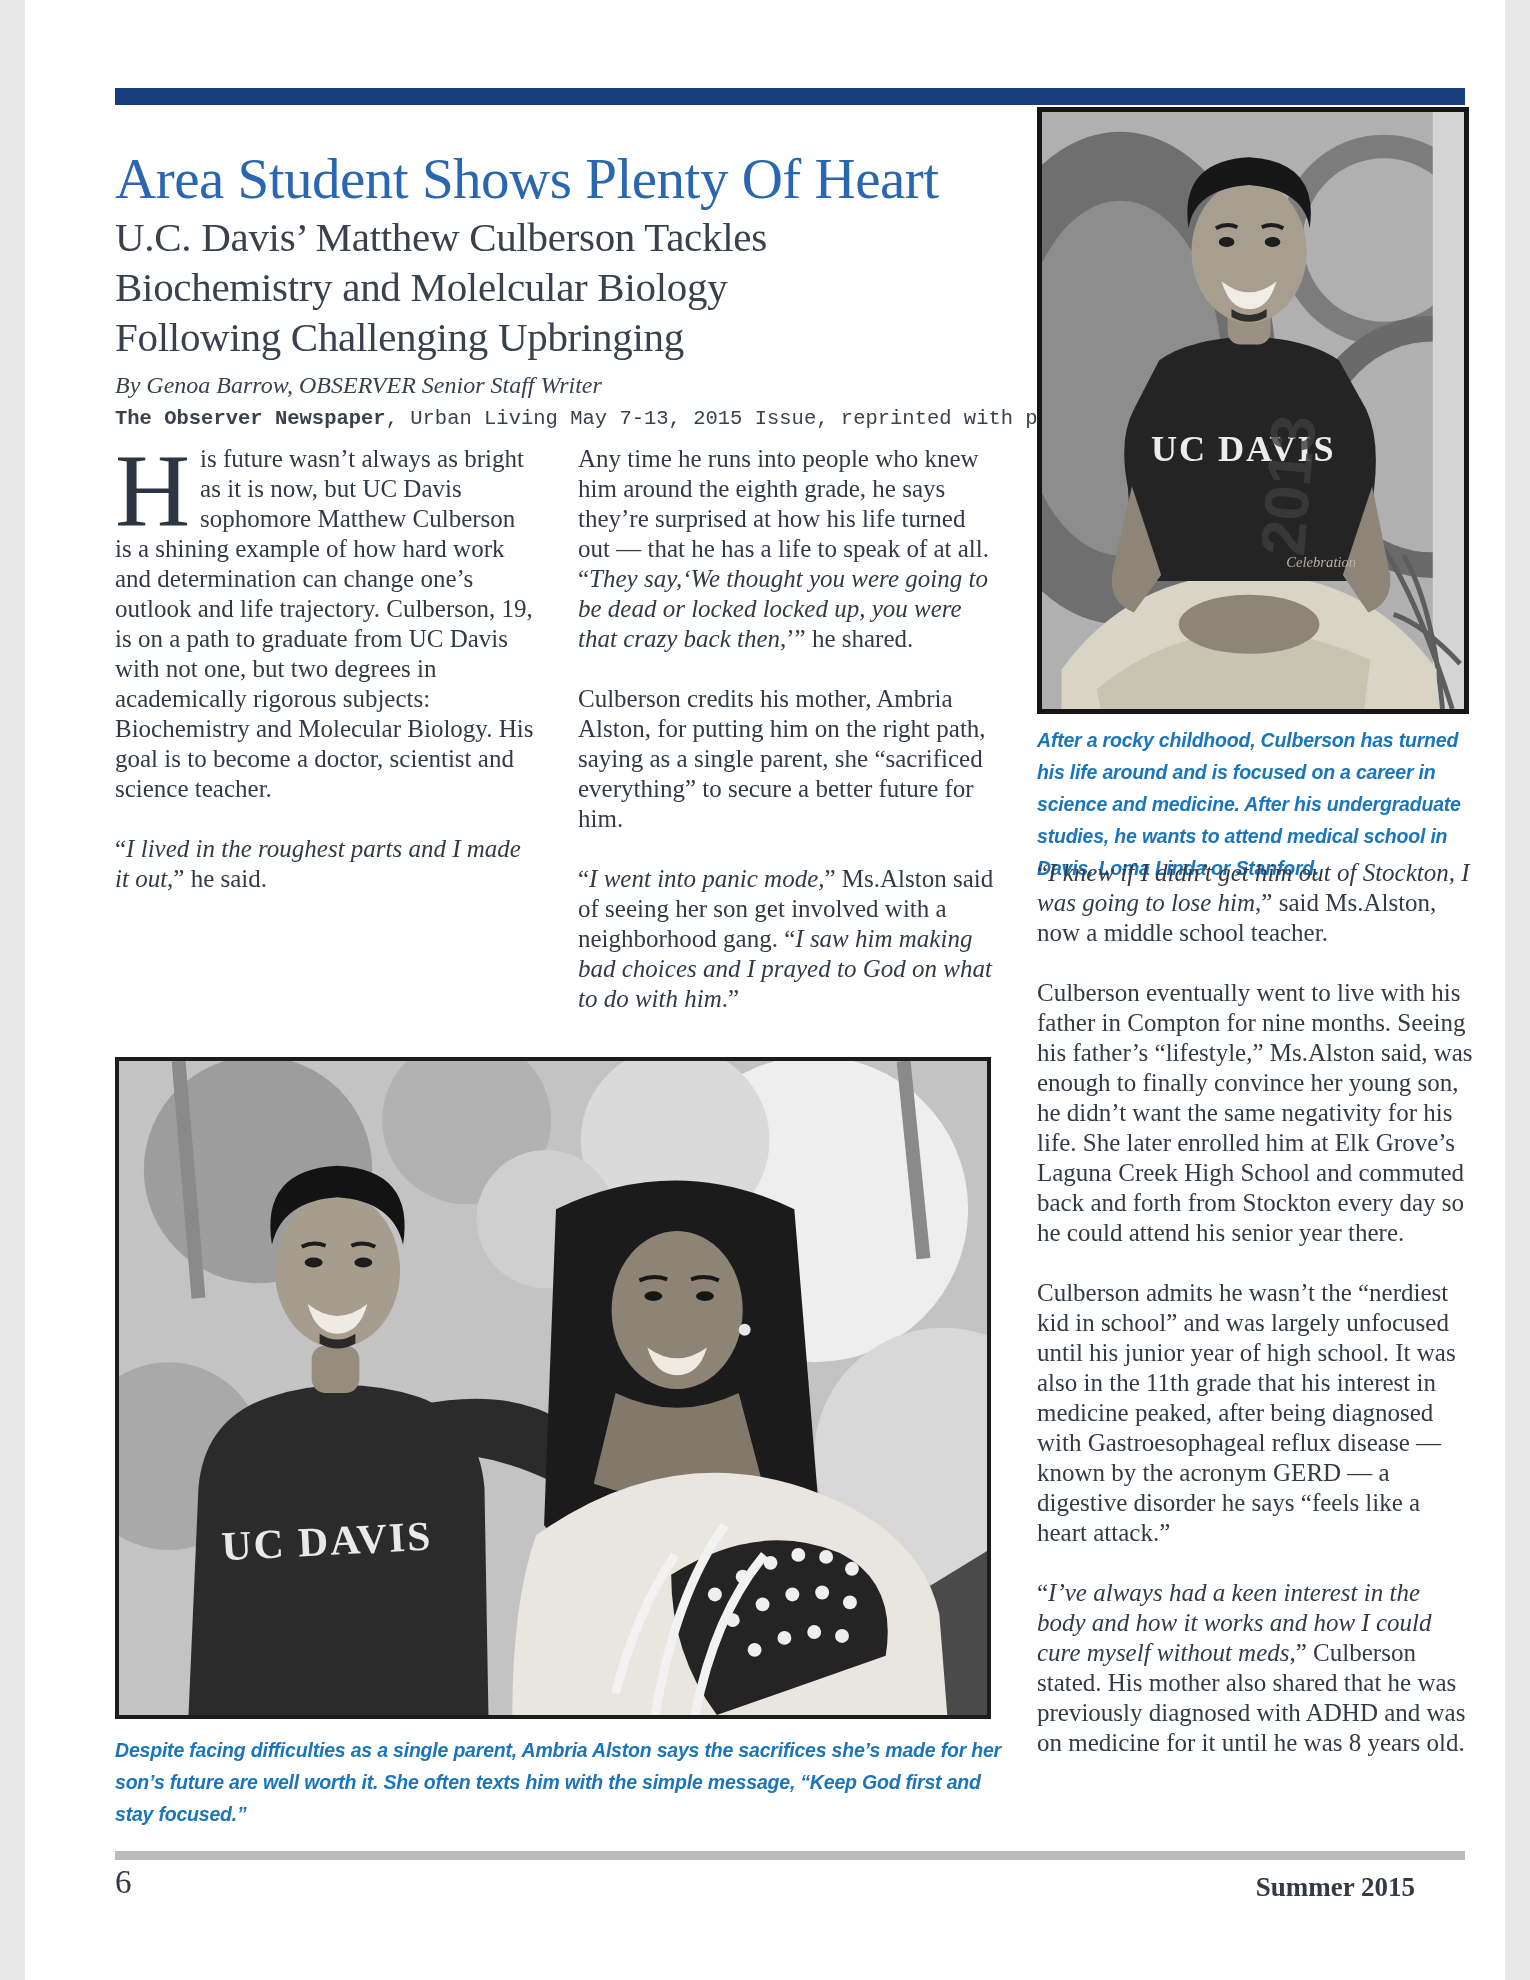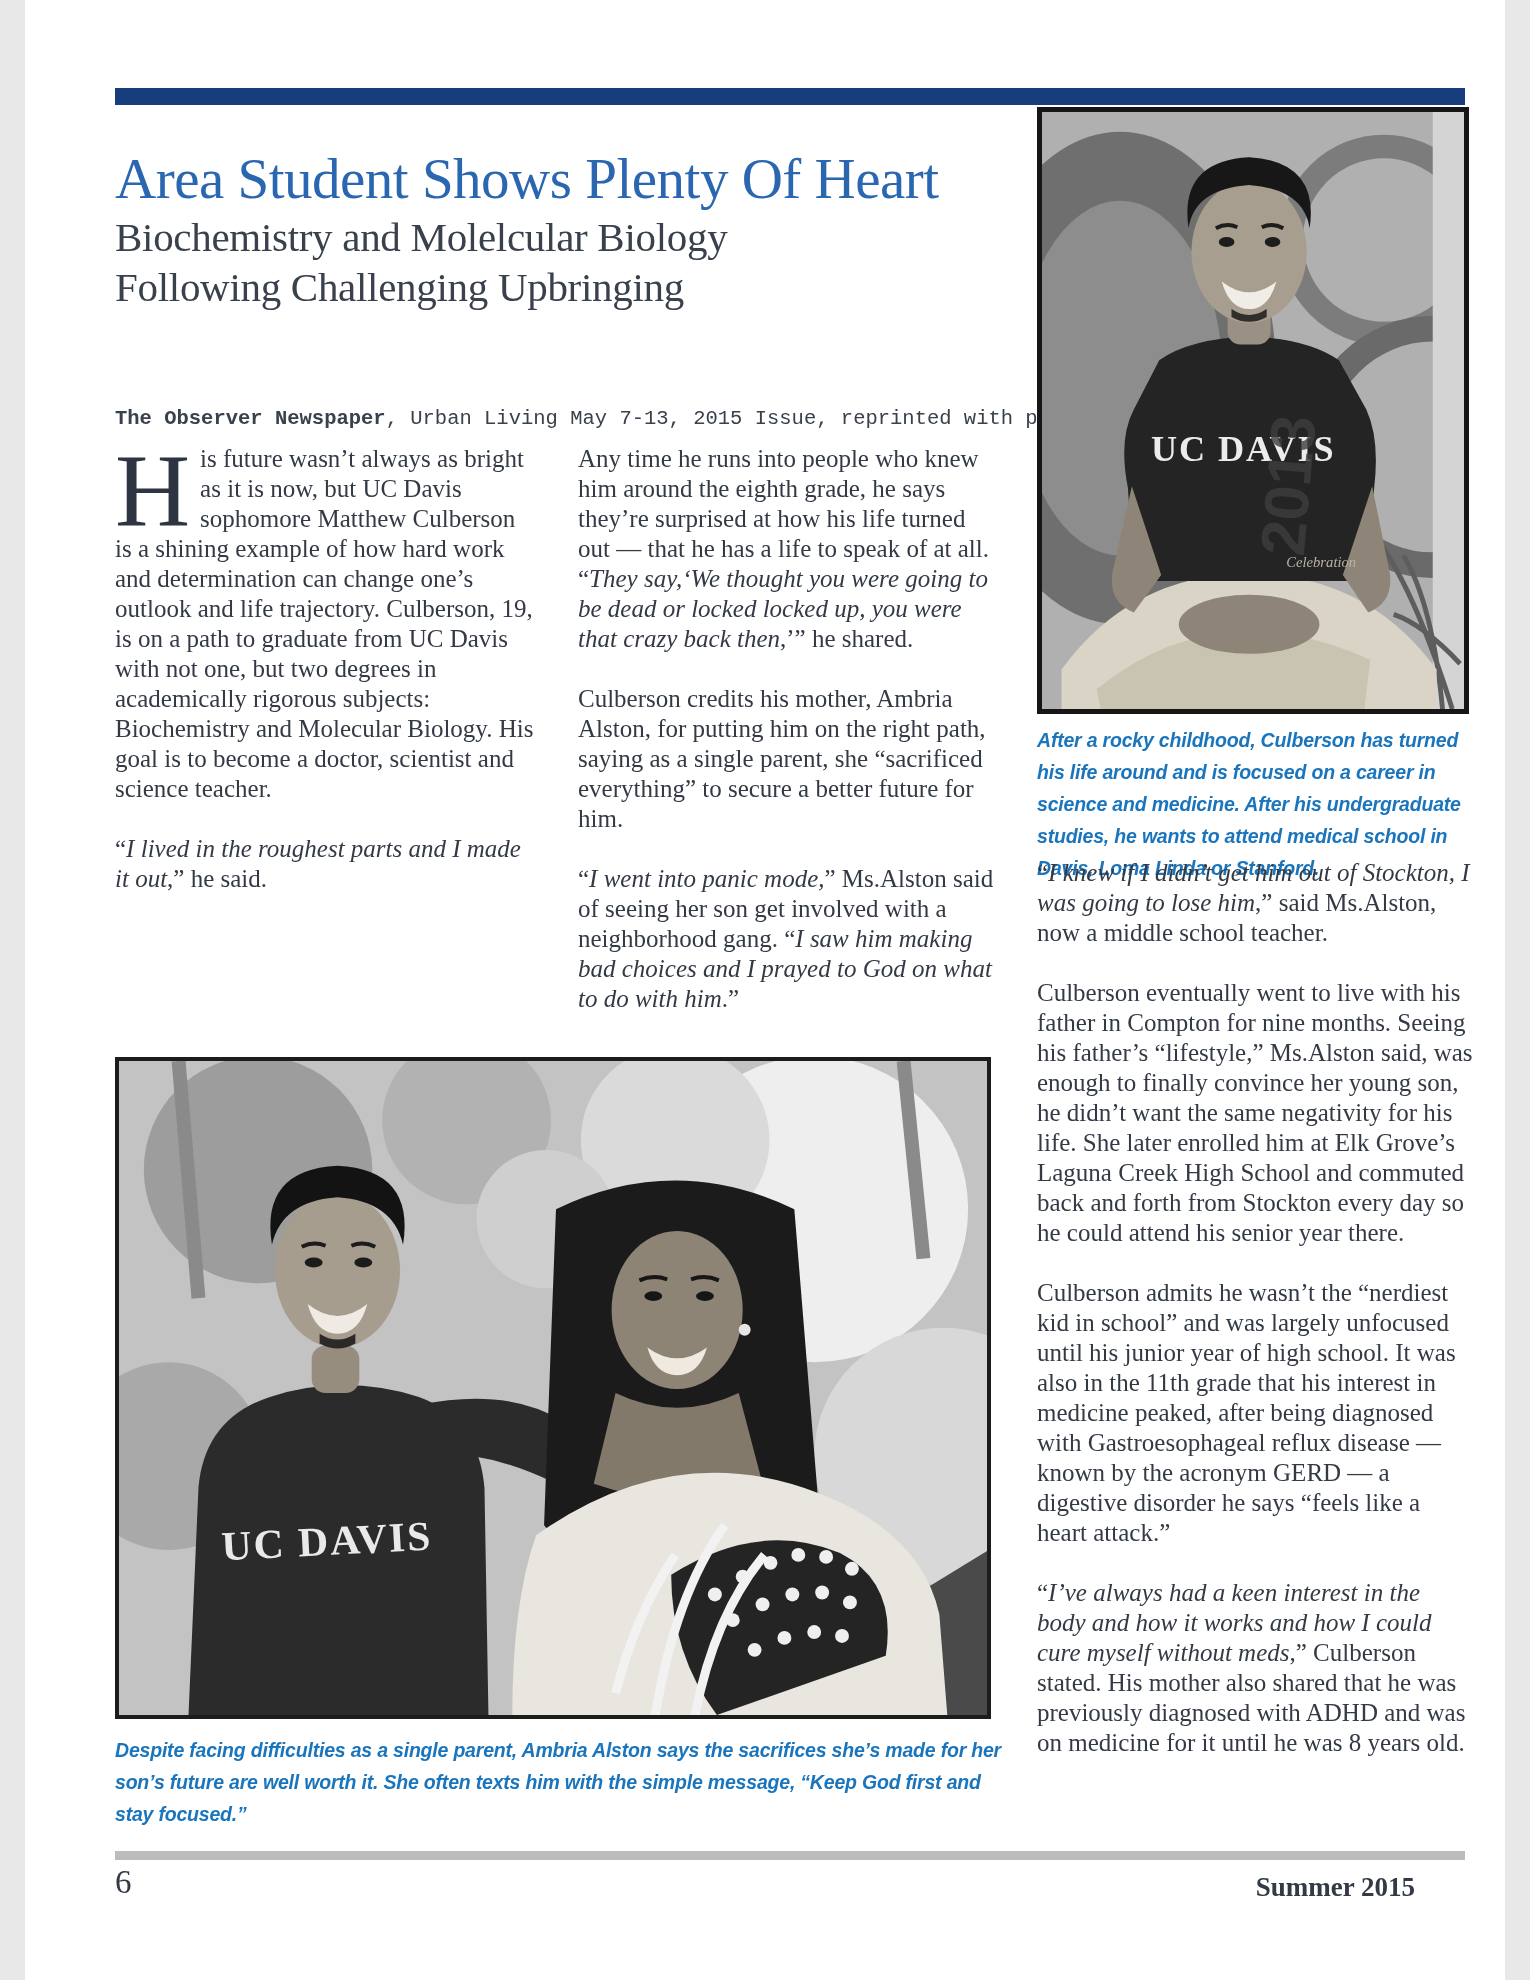--- a/index.html
+++ b/index.html
@@ -51,24 +51,26 @@
 </head>
 <body>
 
 <div class="page">
 
   <div class="abs top-bar"></div>
 
   <h1 class="abs headline">Area Student Shows Plenty Of Heart</h1>
 
   <div class="abs subhead">
+    <div>U.C. Davis’ Matthew Culberson Tackles</div>
     <div>Biochemistry and Molelcular Biology</div>
     <div>Following Challenging Upbringing</div>
   </div>
 
+  <div class="abs byline">By Genoa Barrow, OBSERVER Senior Staff Writer</div>
 
   <div class="abs credit">
     <b>The Observer Newspaper</b><span>, Urban Living May 7-13, 2015 Issue, reprinted with permission</span>
   </div>
 
   <figure class="abs portrait-fig">
     <svg viewBox="0 0 432 606" preserveAspectRatio="none">
       <rect x="0" y="0" width="432" height="606" fill="#b0b0b0"></rect>
       <ellipse cx="80" cy="270" rx="160" ry="250" fill="#6f6f6f"></ellipse>
       <ellipse cx="80" cy="270" rx="105" ry="180" fill="#8d8d8d"></ellipse>

